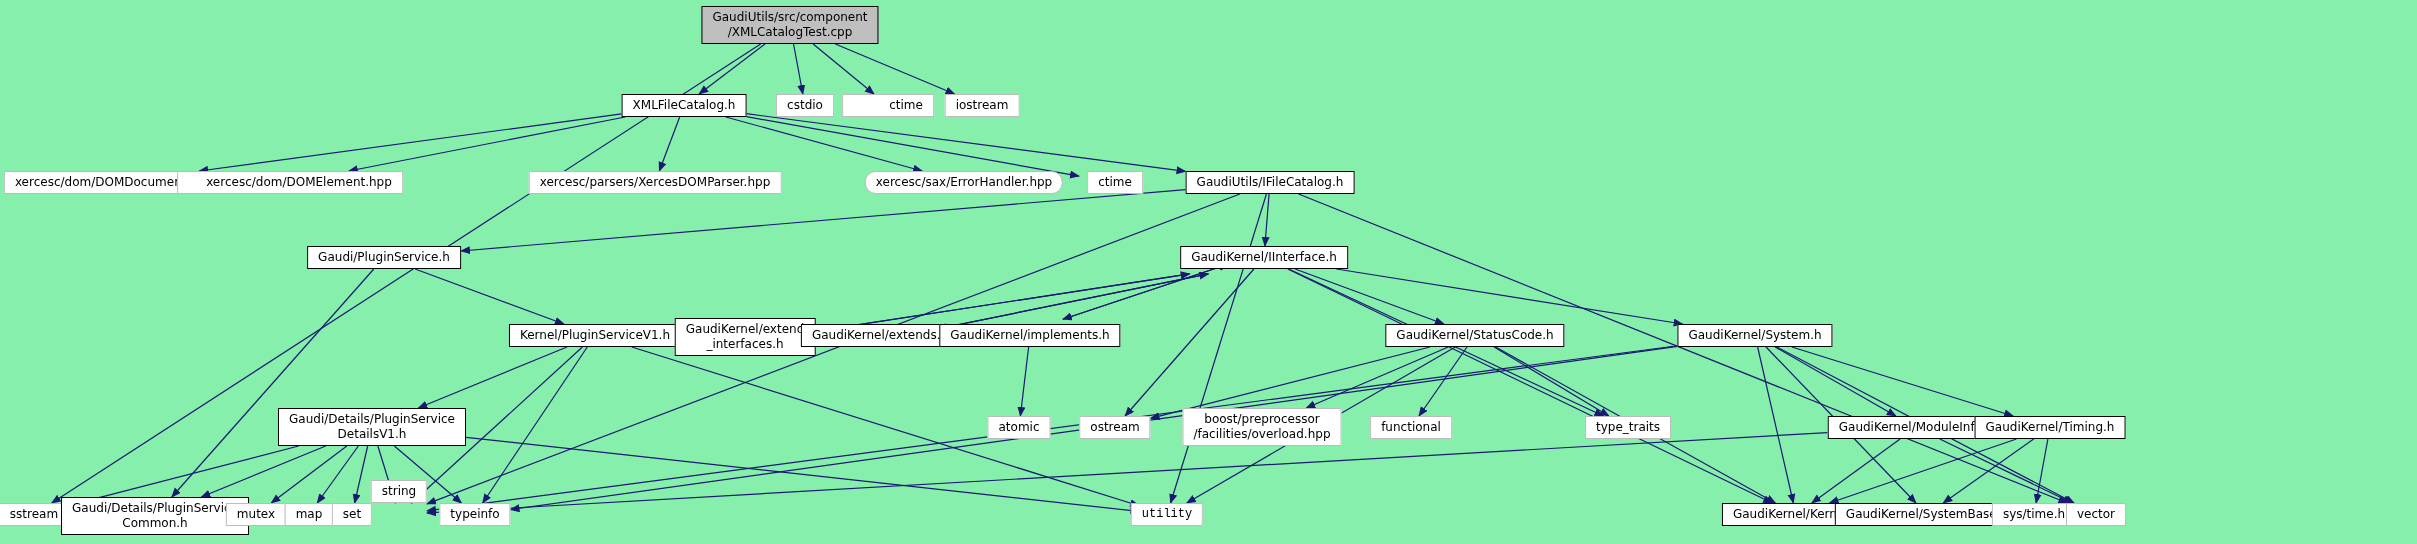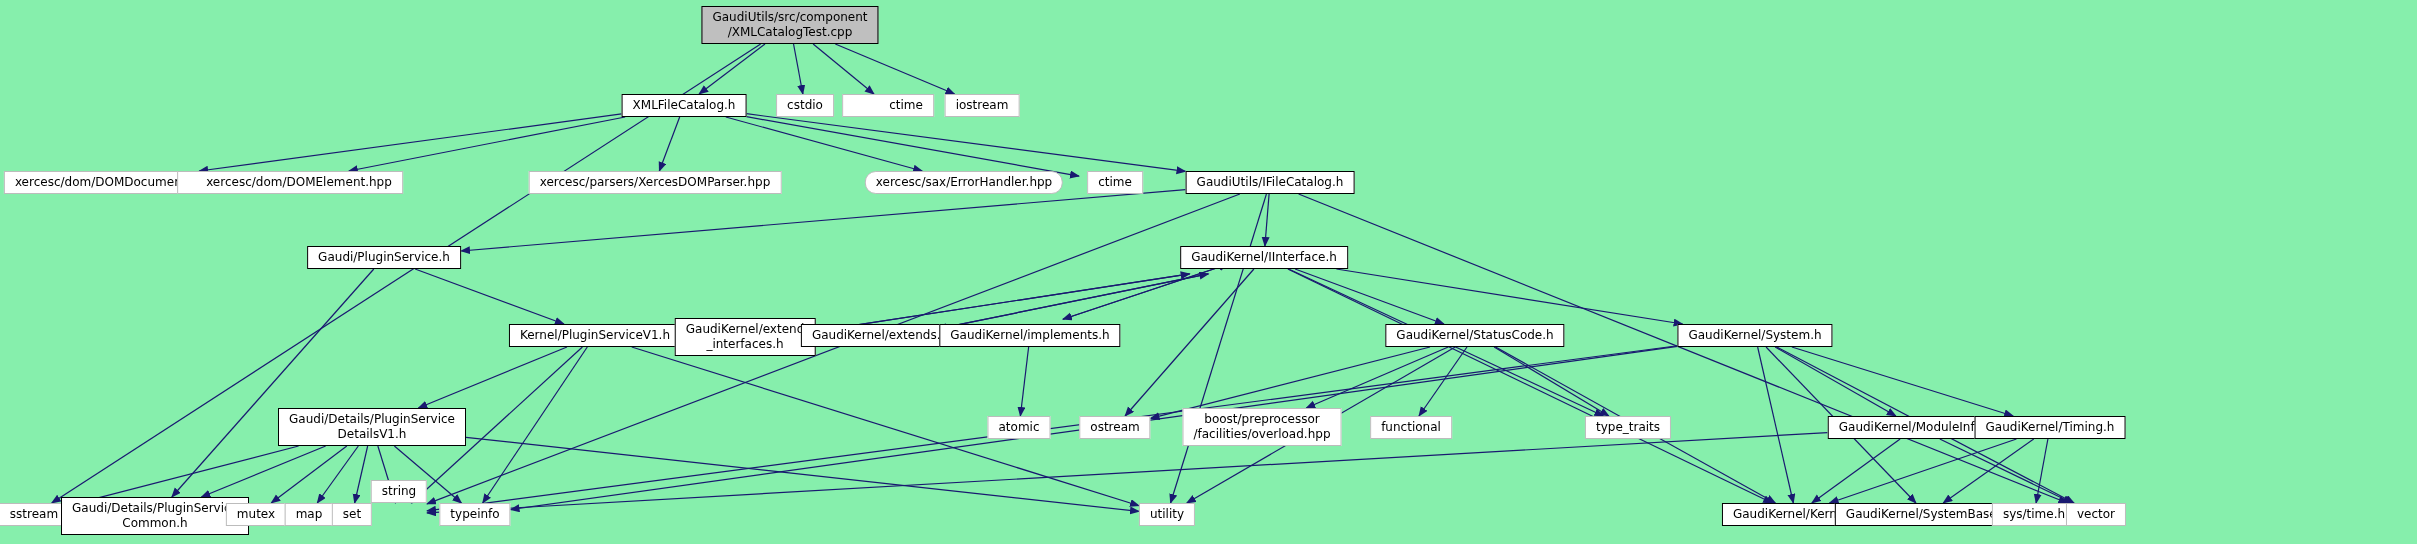--- a/index.html
+++ b/index.html
@@ -117,18 +117,18 @@
     <div class="node internal" style="left: 1916px; top: 416px;">GaudiKernel/ModuleInfo.h</div>
     <div class="node internal" style="left: 2050px; top: 416px;">GaudiKernel/Timing.h</div>
     <div class="node external" style="left: 34px; top: 503px;">sstream</div>
     <div class="node internal" style="left: 155px; top: 497px;">Gaudi/Details/PluginService
 Common.h</div>
     <div class="node external" style="left: 256px; top: 503px;">mutex</div>
     <div class="node external" style="left: 309px; top: 503px;">map</div>
     <div class="node external" style="left: 352px; top: 503px;">set</div>
     <div class="node external" style="left: 399px; top: 480px;">string</div>
     <div class="node external" style="left: 475px; top: 503px;">typeinfo</div>
-    <div class="node external" style="left: 1167px; top: 503px;">utility</div>
+    <div class="node external" style="left: 1167px; top: 503px; font-family: Liberation Mono, monospace;">utility</div>
     <div class="node internal" style="left: 1796px; top: 503px;">GaudiKernel/Kernel.h</div>
     <div class="node internal" style="left: 1927px; top: 503px;">GaudiKernel/SystemBase.h</div>
     <div class="node external" style="left: 2034px; top: 503px;">sys/time.h</div>
     <div class="node external" style="left: 2096px; top: 503px;">vector</div>
   </div>
 
 </body></html>

